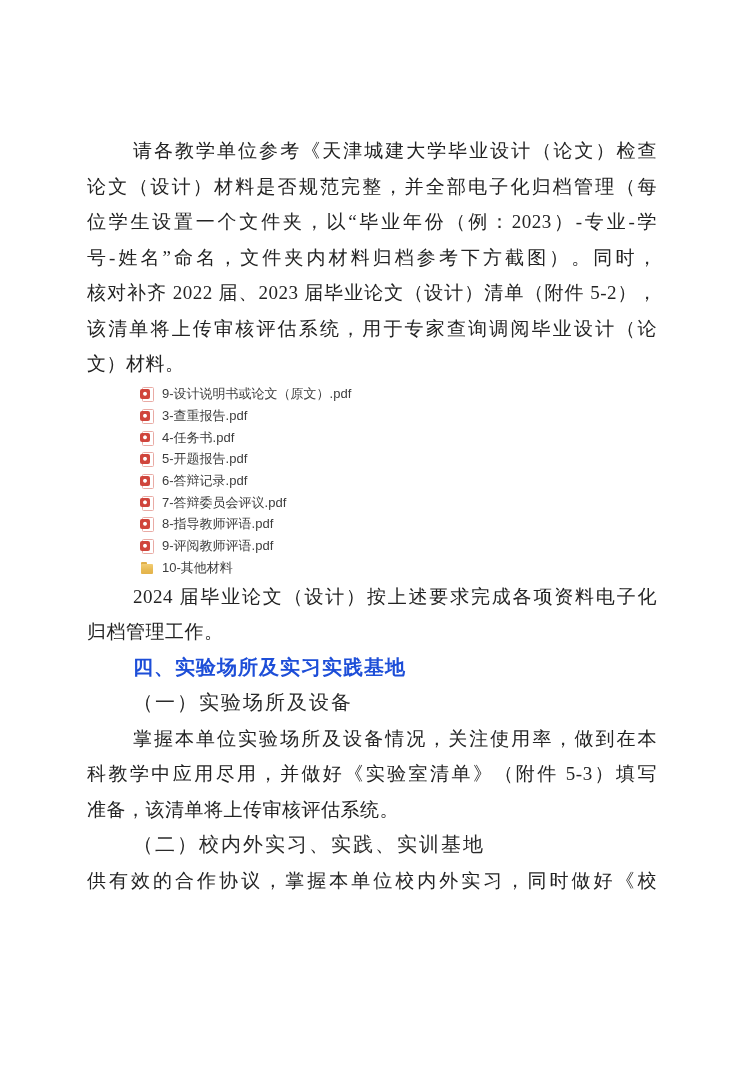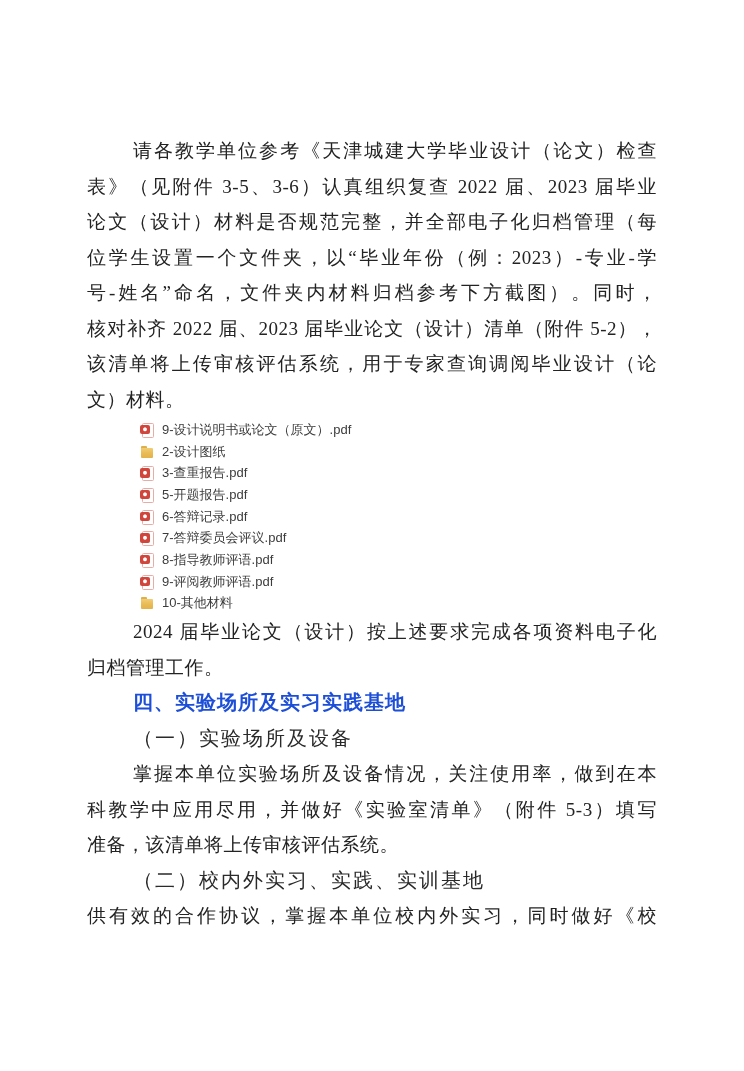--- a/index.html
+++ b/index.html
@@ -63,41 +63,40 @@
     font-size:20px; color:#2a2a2a; letter-spacing:2px;
   }
 </style>
 </head>
 <body>
 
 <div class="page">
 
   <div class="para">
     <div class="line indent">请各教学单位参考《天津城建大学毕业设计（论文）检查</div>
-    <div class="line">表》（见附件 3-5、3-6）认真组织复查 2022 届、2023 届毕业</div>
     <div class="line">论文（设计）材料是否规范完整，并全部电子化归档管理（每</div>
     <div class="line">位学生设置一个文件夹，以“毕业年份（例：2023）-专业-学</div>
     <div class="line">号-姓名”命名，文件夹内材料归档参考下方截图）。同时，</div>
     <div class="line">核对补齐 2022 届、2023 届毕业论文（设计）清单（附件 5-2），</div>
     <div class="line">该清单将上传审核评估系统，用于专家查询调阅毕业设计（论</div>
     <div class="line last">文）材料。</div>
   </div>
 
   <div class="file-list">
     <div class="file-item">
       <span class="file-icon pdf"></span>
       <span class="file-label">9-设计说明书或论文（原文）.pdf</span>
     </div>
     <div class="file-item">
-      <span class="file-icon folder"></span>
-      <span class="file-label">2-设计图纸</span>
+      <span class="file-icon pdf"></span>
+      <span class="file-label">3-查重报告.pdf</span>
     </div>
     <div class="file-item">
       <span class="file-icon pdf"></span>
-      <span class="file-label">3-查重报告.pdf</span>
+      <span class="file-label">4-任务书.pdf</span>
     </div>
     <div class="file-item">
       <span class="file-icon pdf"></span>
       <span class="file-label">5-开题报告.pdf</span>
     </div>
     <div class="file-item">
       <span class="file-icon pdf"></span>
       <span class="file-label">6-答辩记录.pdf</span>
     </div>
     <div class="file-item">

